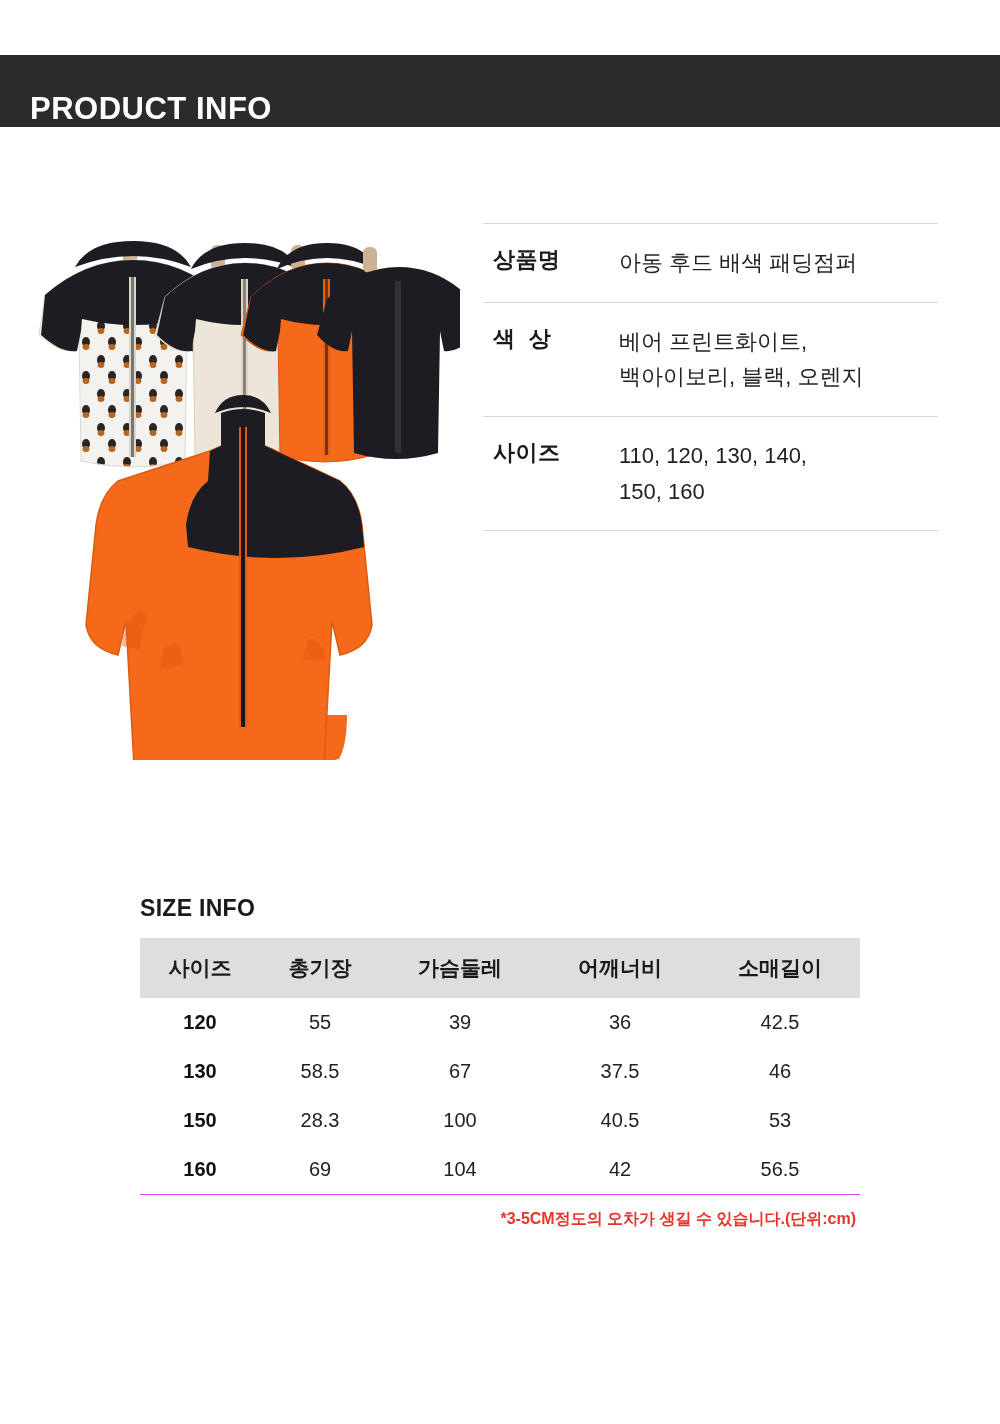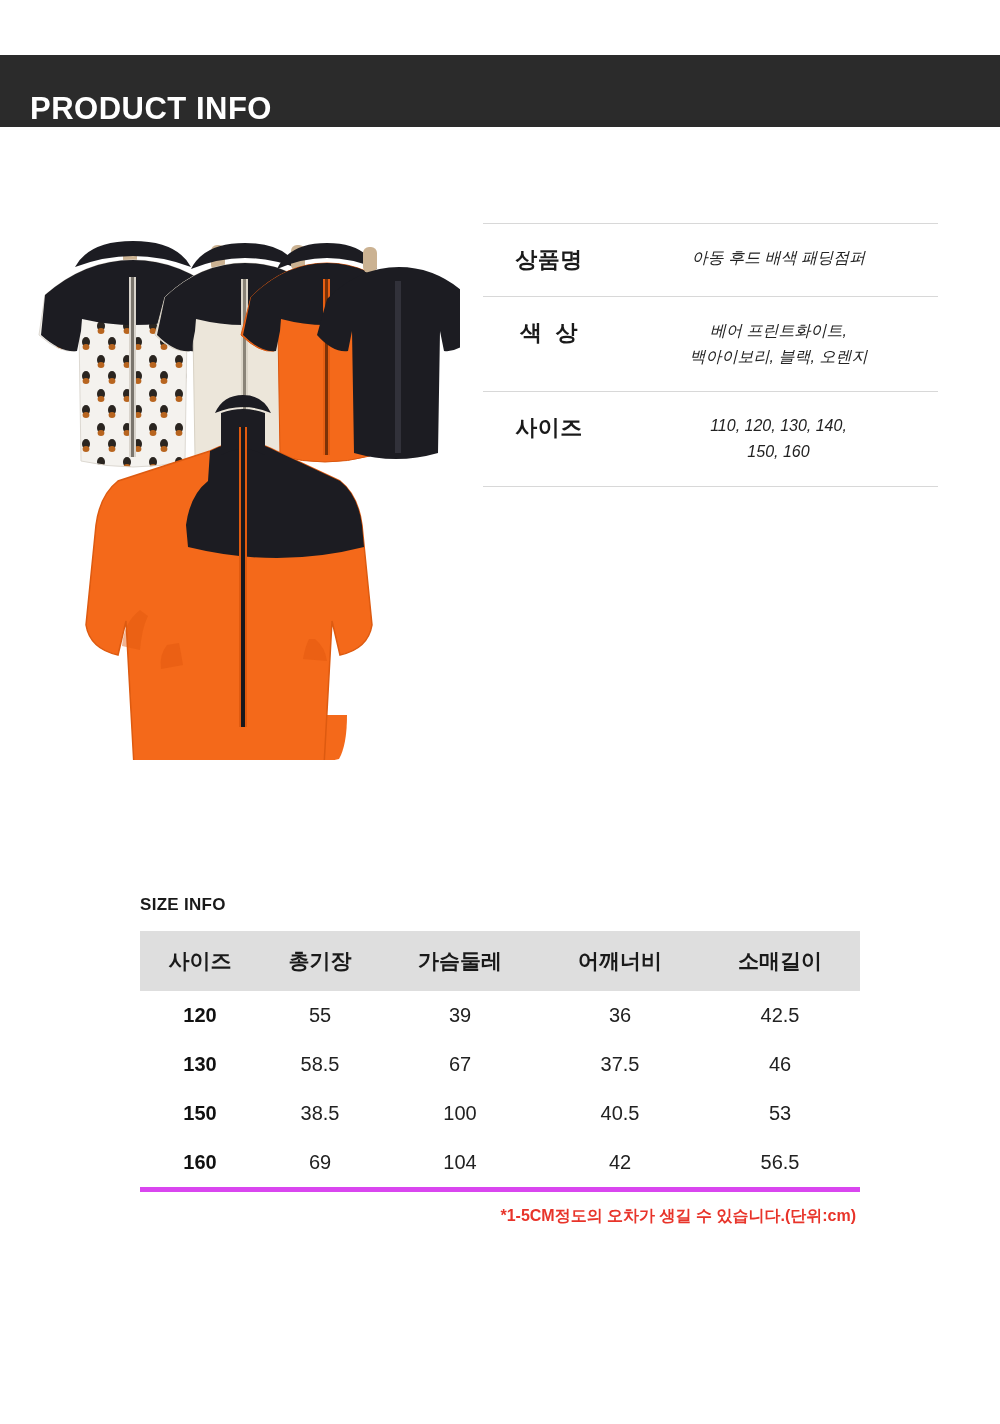--- a/index.html
+++ b/index.html
@@ -53,56 +53,54 @@
     height: 545px;
   }
 
   
   .spec-table {
     position: absolute;
     left: 483px;
     top: 43px;
     width: 455px;
     border-collapse: collapse;
-    text-align: center;
   }
   .spec-table tr {
     border-top: 1px solid #d8d8d8;
   }
   .spec-table tr:last-child {
     border-bottom: 1px solid #d8d8d8;
   }
   .spec-label {
     width: 112px;
     font-size: 22px;
     font-weight: bold;
     color: #1a1a1a;
     padding: 21px 0 21px 10px;
     vertical-align: top;
     white-space: pre;
     letter-spacing: 0.5px;
   }
   .spec-value {
-    font-size: 16px;
+    font-size: 22px;
     color: #222222;
     padding: 21px 0 21px 14px;
     line-height: 1.62;
     vertical-align: top;
-    font-style: italic;
   }
 
   
   .size-info-wrap {
     position: absolute;
     left: 140px;
     top: 895px;
     width: 720px;
   }
   .size-info-title {
-    font-size: 17px;
+    font-size: 23px;
     font-weight: bold;
     color: #1a1a1a;
     margin-bottom: 16px;
     letter-spacing: 0.3px;
   }
   table.size-table {
     width: 720px;
     border-collapse: collapse;
   }
   table.size-table thead th {
@@ -117,21 +115,21 @@
     font-size: 20px;
     color: #222222;
     padding: 13px 0;
     text-align: center;
   }
   table.size-table tbody td.size-col {
     font-weight: bold;
     color: #111111;
   }
   table.size-table tbody tr:last-child td {
-    border-bottom: 5px solid #d946ef;
+    border-bottom: 1px solid #d946ef;
   }
   .size-note {
     margin-top: 14px;
     text-align: right;
     font-size: 16px;
     font-weight: bold;
     color: #e8342a;
     padding-right: 4px;
   }
 </style>
@@ -248,29 +246,29 @@
       </tr>
       <tr>
         <td class="size-col">130</td>
         <td>58.5</td>
         <td>67</td>
         <td>37.5</td>
         <td>46</td>
       </tr>
       <tr>
         <td class="size-col">150</td>
-        <td>38.5</td>
+        <td>28.3</td>
         <td>100</td>
         <td>40.5</td>
         <td>53</td>
       </tr>
       <tr>
         <td class="size-col">160</td>
         <td>69</td>
         <td>104</td>
         <td>42</td>
         <td>56.5</td>
       </tr>
     </tbody>
   </table>
 
-  <div class="size-note">*1-5CM정도의 오차가 생길 수 있습니다.(단위:cm)</div>
+  <div class="size-note">*3-5CM정도의 오차가 생길 수 있습니다.(단위:cm)</div>
 </div>
 
 </body></html>

